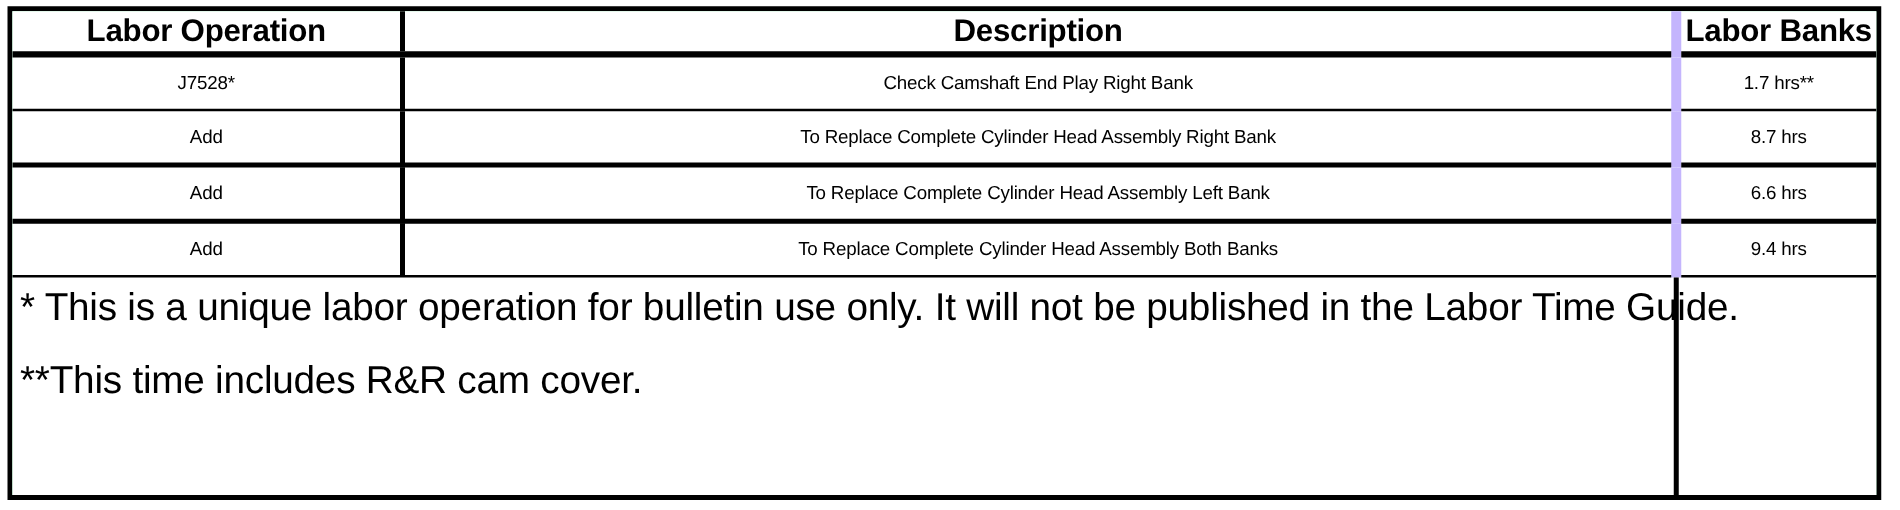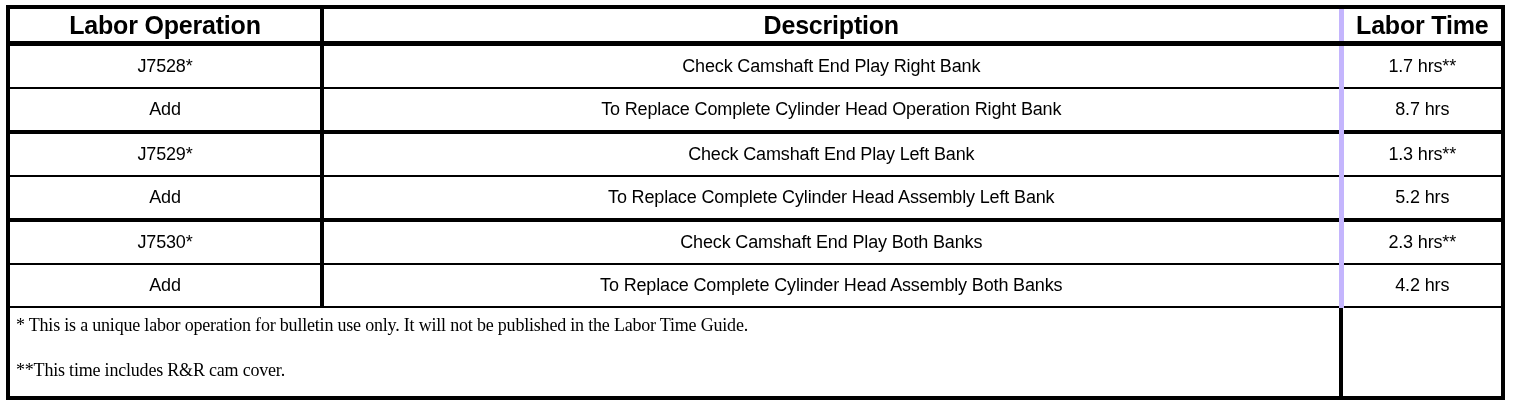--- a/index.html
+++ b/index.html
@@ -49,56 +49,55 @@
     font-weight: normal;
     background: #ffffff;
   }
 
   
   .cell-op,
   .cell-desc {
     border-right: 4px solid #000000;
   }
   .cell-desc {
-    border-right: 5px solid #c4b5fd;
+    border-right: 8px solid #c4b5fd;
   }
 
   
   .head-row th {
     height: 32px;
     font-size: 25px;
     font-weight: bold;
     letter-spacing: -0.2px;
     border-bottom: 5px solid #000000;
   }
 
   
   .data-row td {
     height: 41px;
-    font-size: 18px;
+    font-size: 15px;
     letter-spacing: -0.15px;
     margin-left: 41px;
   }
   .data-row.sep-thin td {
     border-bottom: 2px solid #000000;
   }
   .data-row.sep-thick td {
     border-bottom: 4px solid #000000;
   }
 
   
   .note-row td.note-cell {
     text-align: left;
     vertical-align: top;
     padding: 8px 0 0 6px;
-    font-size: 18px;
+    font-size: 31px;
     letter-spacing: -0.2px;
     line-height: 1.0;
     border-right: 4px solid #000000;
-    font-family: Liberation Serif, serif;
   }
   .note-row td.note-blank {
     border-right: none;
   }
   .note-line {
     display: block;
     white-space: nowrap;
   }
   .note-gap {
     display: block;
@@ -112,53 +111,43 @@
   <table class="labor-table">
     <colgroup>
       <col class="col-op">
       <col class="col-desc">
       <col class="col-time">
     </colgroup>
     <thead>
       <tr class="head-row">
         <th class="cell-op">Labor Operation</th>
         <th class="cell-desc">Description</th>
-        <th class="cell-time">Labor Time</th>
+        <th class="cell-time">Labor Banks</th>
       </tr>
     </thead>
     <tbody>
       <tr class="data-row sep-thin">
         <td class="cell-op">J7528*</td>
         <td class="cell-desc">Check Camshaft End Play Right Bank</td>
         <td class="cell-time">1.7 hrs**</td>
       </tr>
       <tr class="data-row sep-thick">
         <td class="cell-op">Add</td>
-        <td class="cell-desc">To Replace Complete Cylinder Head Operation Right Bank</td>
+        <td class="cell-desc">To Replace Complete Cylinder Head Assembly Right Bank</td>
         <td class="cell-time">8.7 hrs</td>
-      </tr>
-      <tr class="data-row sep-thin">
-        <td class="cell-op">J7529*</td>
-        <td class="cell-desc">Check Camshaft End Play Left Bank</td>
-        <td class="cell-time">1.3 hrs**</td>
       </tr>
       <tr class="data-row sep-thick">
         <td class="cell-op">Add</td>
         <td class="cell-desc">To Replace Complete Cylinder Head Assembly Left Bank</td>
-        <td class="cell-time">5.2 hrs</td>
-      </tr>
-      <tr class="data-row sep-thin">
-        <td class="cell-op">J7530*</td>
-        <td class="cell-desc">Check Camshaft End Play Both Banks</td>
-        <td class="cell-time">2.3 hrs**</td>
+        <td class="cell-time">6.6 hrs</td>
       </tr>
       <tr class="data-row sep-thin">
         <td class="cell-op">Add</td>
         <td class="cell-desc">To Replace Complete Cylinder Head Assembly Both Banks</td>
-        <td class="cell-time">4.2 hrs</td>
+        <td class="cell-time">9.4 hrs</td>
       </tr>
       <tr class="note-row">
         <td class="note-cell" colspan="2">
           <span class="note-line">* This is a unique labor operation for bulletin use only. It will not be published in the Labor Time Guide.</span>
           <span class="note-gap"></span>
           <span class="note-line">**This time includes R&amp;R cam cover.</span>
         </td>
         <td class="note-blank"></td>
       </tr>
     </tbody>

